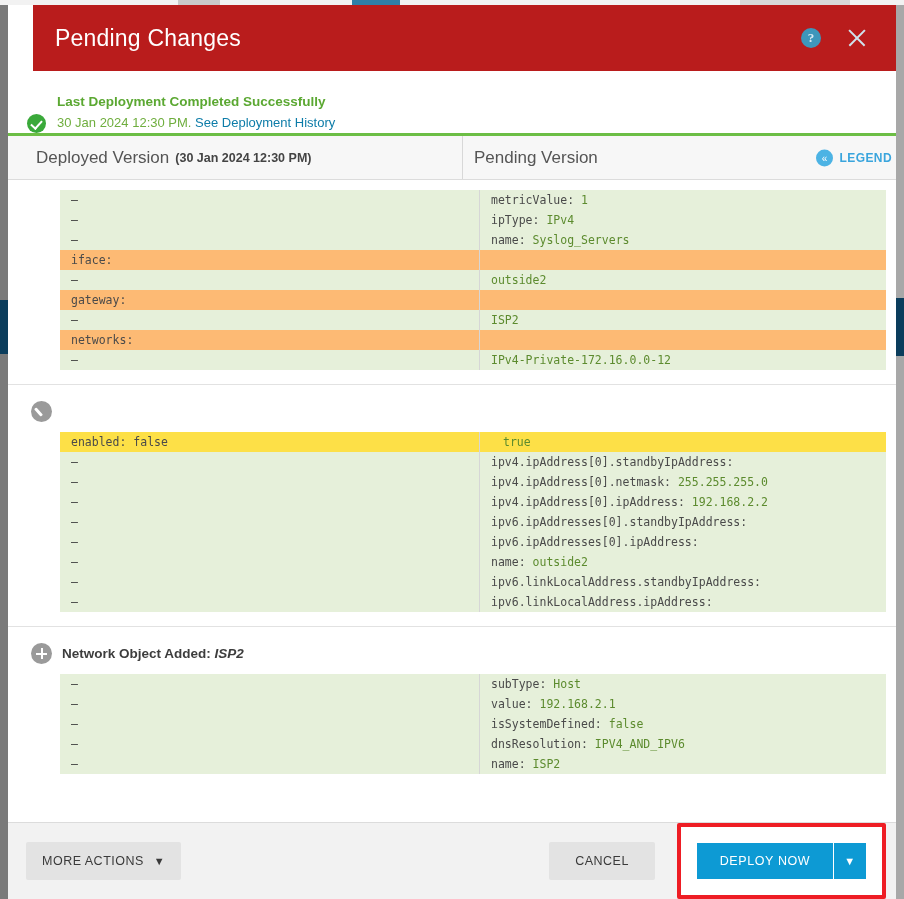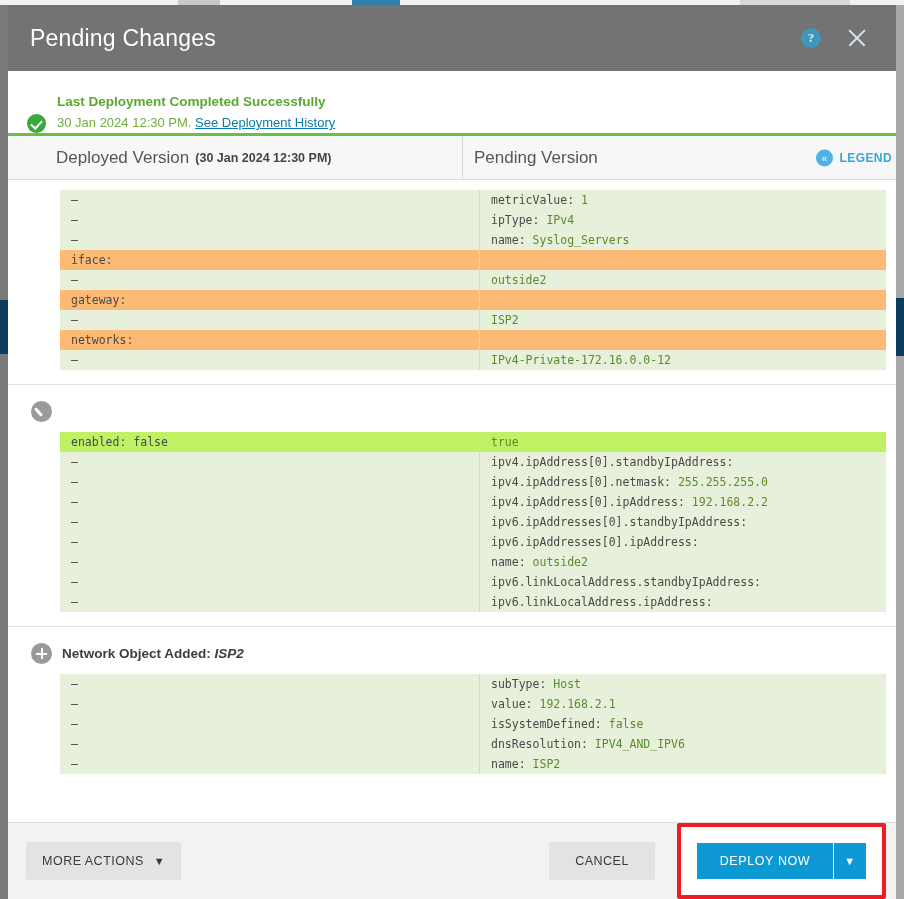--- a/index.html
+++ b/index.html
@@ -22,22 +22,22 @@
   .behind-right-nav{ position:absolute; left:896px; top:298px; width:8px; height:58px; background:#0b3d5c; }
 
   
   .modal {
     position:absolute; left:8px; top:5px; width:888px; height:894px;
     background:#ffffff; display:flex; flex-direction:column;
   }
 
   
   .titlebar {
-    height:66px; background:#737373; flex:0 0 66px;
-    display:flex; align-items:center; padding:0 18px 0 22px;
+    height:66px; background:#b91c1c; flex:0 0 66px;
+    display:flex; align-items:center; padding:0 18px 0 22px;margin-left:25px;
   }
   .title { color:#ffffff; font-size:23px; font-weight:400; letter-spacing:.2px; }
   .titlebar-spacer { flex:1 1 auto; }
   .help-icon {
     width:20px; height:20px; border-radius:50%;
     background:#3e96bb; color:#d7eaf3; font-size:13px; font-weight:bold;
     display:flex; align-items:center; justify-content:center;
     margin-right:23px; cursor:pointer; font-family:"Liberation Serif", serif;
   }
   .close-icon {
@@ -60,29 +60,29 @@
     position:relative; flex:0 0 19px; margin-top:2px;
   }
   .check-circle::after {
     content:""; position:absolute; left:5.5px; top:4px;
     width:5px; height:9px; border:solid #ffffff; border-width:0 2px 2px 0;
     transform:rotate(42deg);
   }
   .banner-text { margin-left:11px; line-height:1.45; }
   .banner-title { color:#5ba832; font-size:13.5px; font-weight:bold; }
   .banner-sub { color:#6fae3e; font-size:13px; margin-top:3px; }
-  .banner-link { color:#0d7ca8; text-decoration:underline; cursor:pointer; }
+  .banner-link { color:#0d7ca8; cursor:pointer; }
 
   
   .colheader {
     flex:0 0 44px; background:#f7f7f7; display:flex; align-items:center;
     border-bottom:1px solid #dcdcdc;
   }
   .colheader .col {
-    display:flex; align-items:baseline; height:100%; padding-left:48px;
+    display:flex; align-items:baseline; height:100%; padding-left:28px;
   }
   .colheader .col.left  { width:455px; border-right:1px solid #d8d8d8; align-items:center; }
   .colheader .col.right { flex:1 1 auto; align-items:center; padding-left:11px; position:relative; }
   .col-title { font-size:17px; color:#555555; font-weight:400; }
   .col-sub   { font-size:12.5px; color:#444444; font-weight:bold; margin-left:6px; }
   .legend {
     position:absolute; right:4px; top:50%; transform:translateY(-50%);
     display:flex; align-items:center; cursor:pointer;
   }
   .legend-icon {
@@ -114,21 +114,21 @@
   .rows { margin:0 10px 0 52px; }
   .row { display:flex; height:20px; align-items:center; }
   .row .cell {
     font-family:"DejaVu Sans Mono", monospace; font-size:11.5px;
     white-space:pre; overflow:hidden; height:100%; display:flex; align-items:center;
   }
   .row .cell.left  { width:420px; flex:0 0 420px; padding-left:11px; border-right:1px solid #d6d6d6; }
   .row .cell.right { flex:1 1 auto; padding-left:11px; }
   .row.added    { background:#e6f0da; }
   .row.neutral  { background:#fdba74;text-align:center; }
-  .row.modified { background:#bef264; }
+  .row.modified { background:#fde047;gap:12px; }
   .k { color:#4a4a4a; }
   .v { color:#5c8b2e; }
   .dash { color:#3a3a3a; }
 
   
   .footer {
     flex:0 0 73px; background:#f2f2f2; border-top:1px solid #dcdcdc;
     display:flex; align-items:center; padding:0 10px 0 18px;
   }
   .btn {

